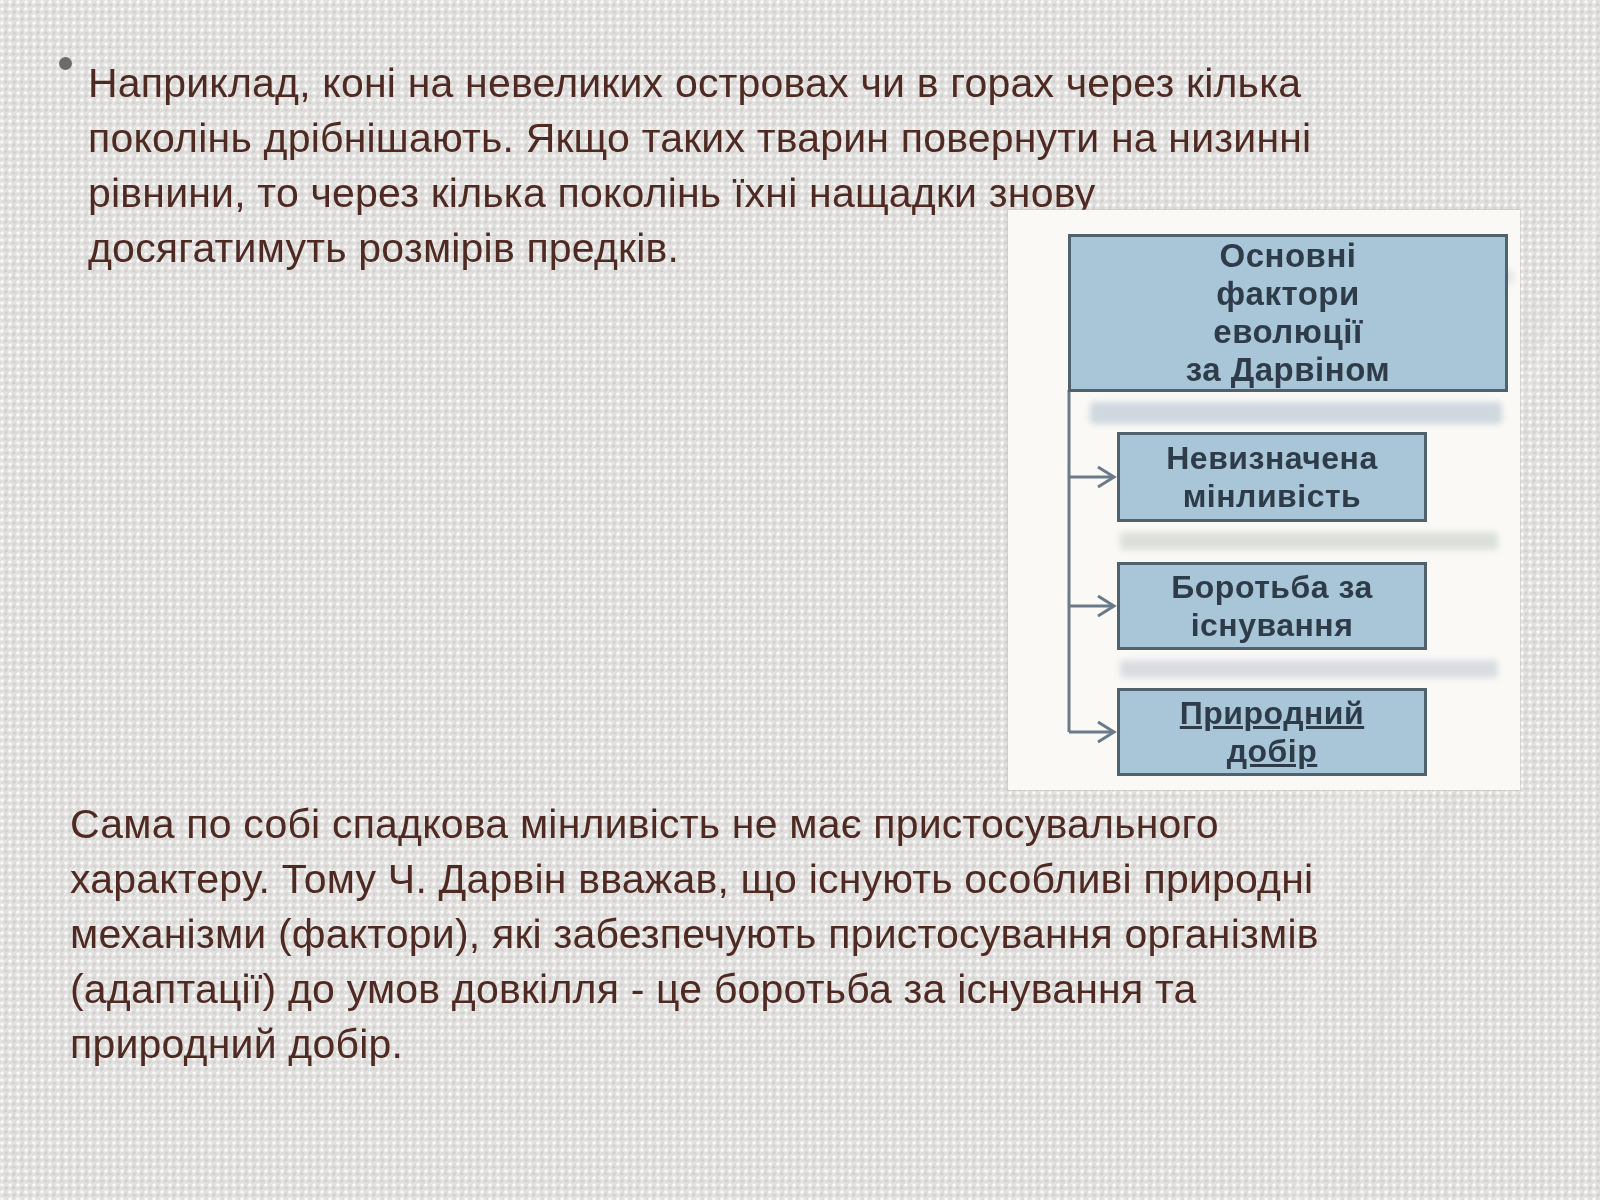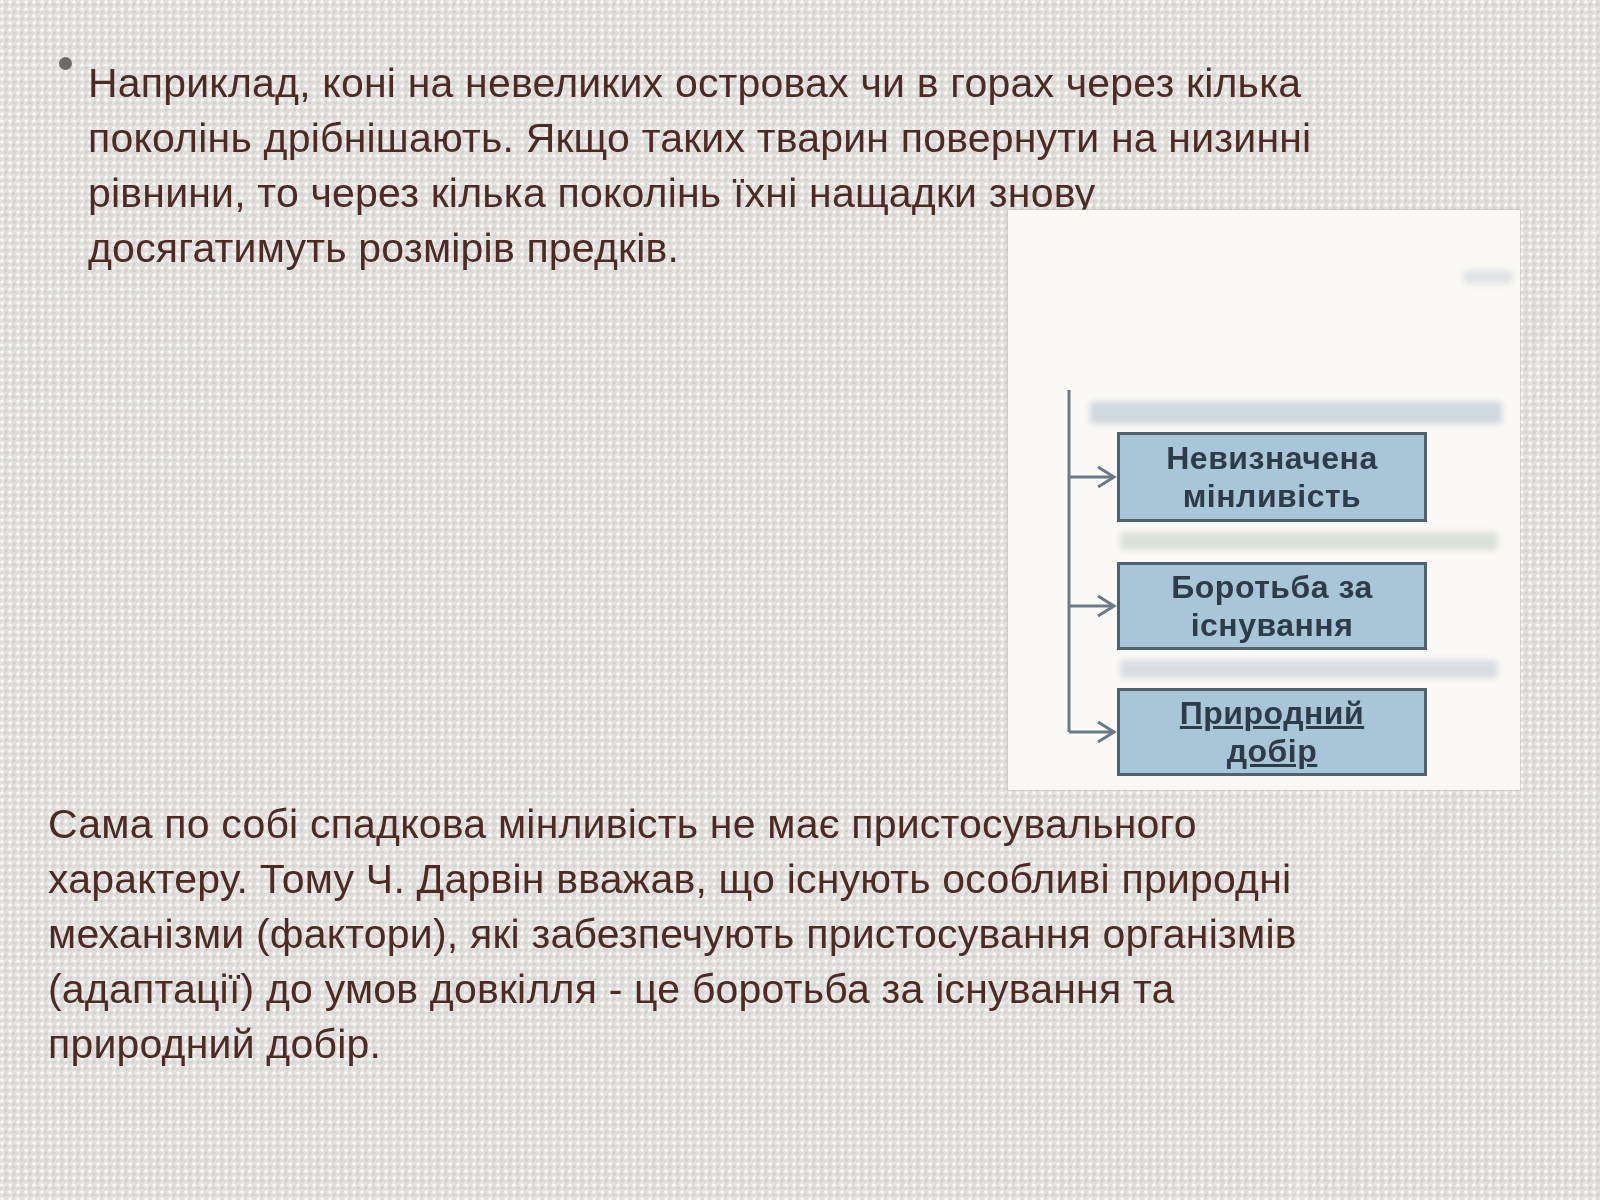--- a/index.html
+++ b/index.html
@@ -20,21 +20,21 @@
   
   .watermark{position:absolute;right:-40px;top:0;width:760px;height:1200px;
              opacity:0.16;pointer-events:none;}
 
   .bullet-dot{position:absolute;left:59px;top:57px;width:13px;height:13px;
               border-radius:50%;background:#6e6a68;}
 
   .para{position:absolute;color:#4e2a23;font-size:41px;line-height:55px;
         white-space:pre-line;letter-spacing:0.2px;}
   .para-top{left:88px;top:42px;width:1420px;margin-top:14px;}
-  .para-bottom{left:48px;top:797px;width:1500px;}
+  .para-bottom{left:70px;top:797px;width:1500px;}
 
   
   .figure{position:absolute;left:1008px;top:210px;width:512px;height:580px;
           background:#faf9f6;
           box-shadow:0 0 0 1px rgba(180,178,172,0.35);}
 
   .fig-box{position:absolute;background:#a9c6d8;border:3px solid #51626f;
            box-sizing:border-box;display:flex;align-items:center;justify-content:center;
            text-align:center;color:#2e3c4a;font-weight:bold;white-space:pre-line;
            letter-spacing:0.5px;}
@@ -94,20 +94,24 @@
         <line x1="61" y1="180" x2="61" y2="522"></line>
         <line x1="61" y1="267" x2="104" y2="267"></line>
         <line x1="61" y1="396" x2="104" y2="396"></line>
         <line x1="61" y1="522" x2="104" y2="522"></line>
         <polyline points="90,257 106,267 90,277"></polyline>
         <polyline points="90,386 106,396 90,406"></polyline>
         <polyline points="90,512 106,522 90,532"></polyline>
       </g>
     </svg>
 
+    <div class="fig-box fig-box-title">Основні
+фактори
+еволюції
+за Дарвіном</div>
 
     <div class="fig-box fig-box-item fig-box-item-1">Невизначена
 мінливість</div>
 
     <div class="fig-box fig-box-item fig-box-item-2">Боротьба за
 існування</div>
 
     <div class="fig-box fig-box-item fig-box-item-3">Природний
 добір</div>
   </div>

